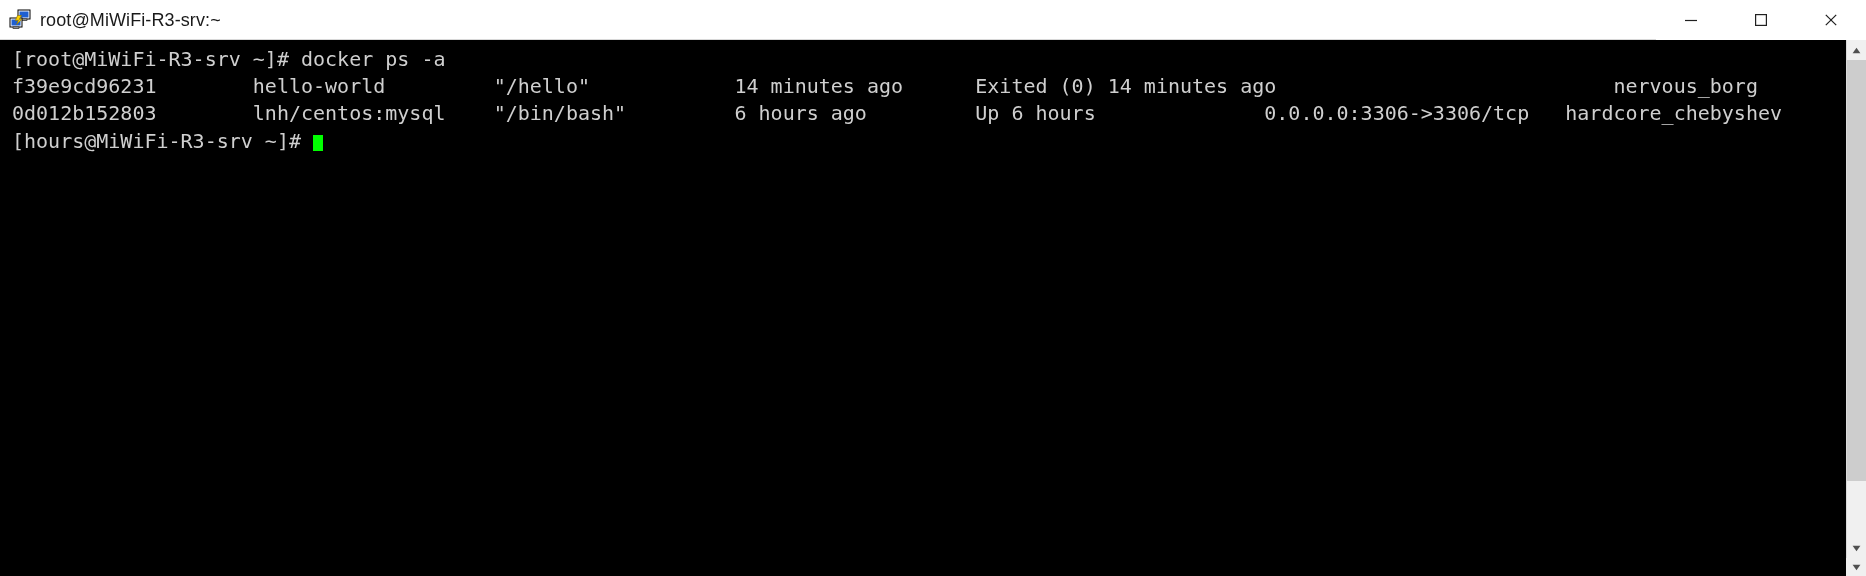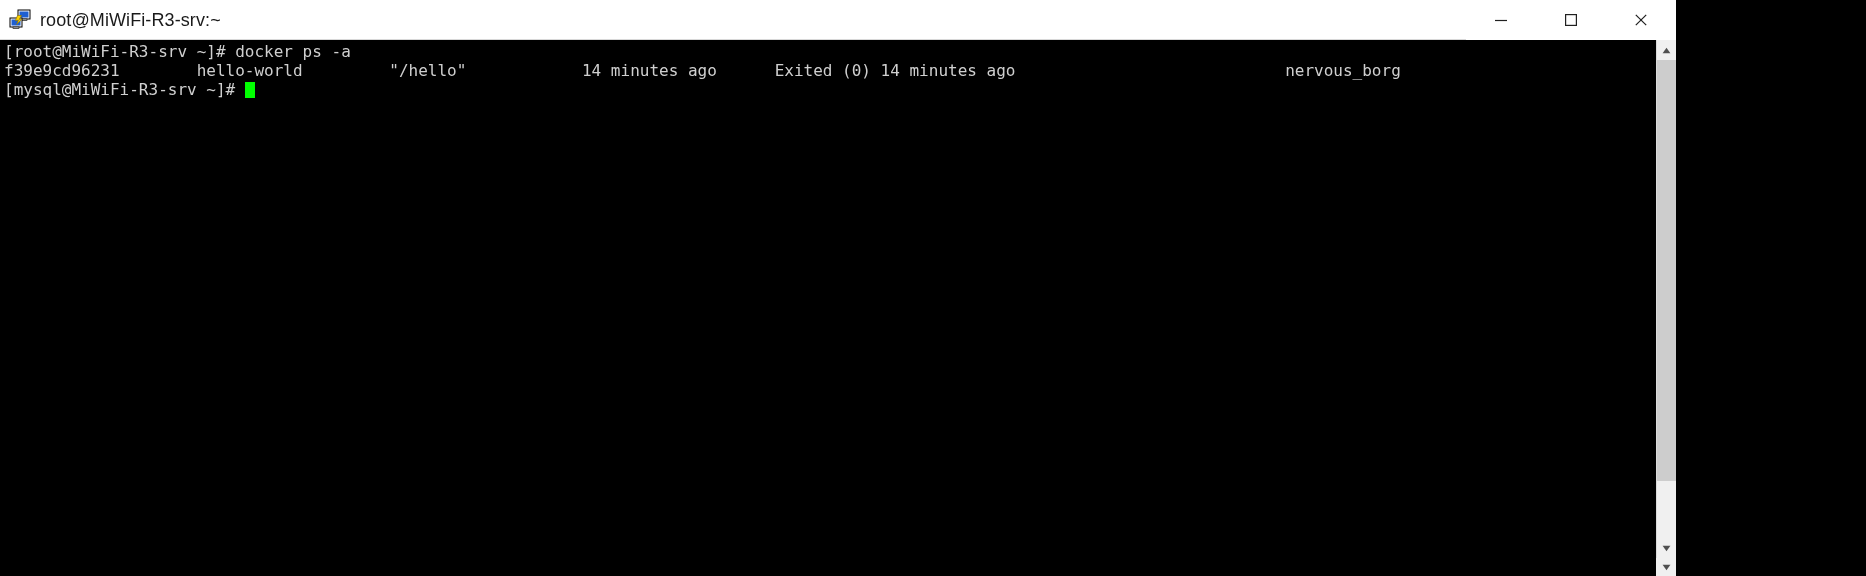--- a/index.html
+++ b/index.html
@@ -6,21 +6,21 @@
 
   html, body {
     width: 1866px;
     height: 576px;
     overflow: hidden;
     background: #000000;
     font-family: "Liberation Sans", sans-serif;
   }
 
   #window {
-    width: 1676px;
+    width: 1866px;
     height: 576px;
     display: flex;
     flex-direction: column;
     background: #000000;
     position: relative;
   }
 
   
   #titlebar {
     height: 40px;
@@ -84,26 +84,26 @@
     flex: 1 1 auto;
     background: #000000;
     padding: 2px 0 0 4px;
     overflow: hidden;
     min-width: 0;
   }
 
   #terminal pre,
   .term-line {
     font-family: "DejaVu Sans Mono", "Liberation Mono", monospace;
-    font-size: 16px;
+    font-size: 20px;
     line-height: 19.2px;
     color: #cfcfcf;
     white-space: pre;
     letter-spacing: 0px;
-    margin: 0;
+    margin: 8px;
   }
 
   .cursor {
     display: inline-block;
     width: 10px;
     height: 16px;
     background: #00ff00;
     vertical-align: -3px;
   }
 
@@ -196,21 +196,22 @@
         </svg>
       </button>
     </div>
   </div>
 
   <div id="terminal-wrap">
 
     <div id="terminal">
       <pre class="term-line">[root@MiWiFi-R3-srv ~]# docker ps -a</pre>
       <pre class="term-line">f39e9cd96231        hello-world         "/hello"            14 minutes ago      Exited (0) 14 minutes ago                            nervous_borg</pre>
-      <pre class="term-line"><span>[mysql@MiWiFi-R3-srv ~]# </span><span class="cursor"></span></pre>
+      <pre class="term-line">0d012b152803        lnh/centos:mysql    "/bin/bash"         6 hours ago         Up 6 hours              0.0.0.0:3306-&gt;3306/tcp   hardcore_chebyshev</pre>
+      <pre class="term-line"><span>[hours@MiWiFi-R3-srv ~]# </span><span class="cursor"></span></pre>
     </div>
 
     <div id="scrollbar">
       <div class="sb-arrow">
         <svg width="9" height="7" viewBox="0 0 9 7">
           <polygon points="4.5,0.8 8.4,6.2 0.6,6.2" fill="#505050"></polygon>
         </svg>
       </div>
       <div class="sb-track">
         <div class="sb-thumb"></div>

